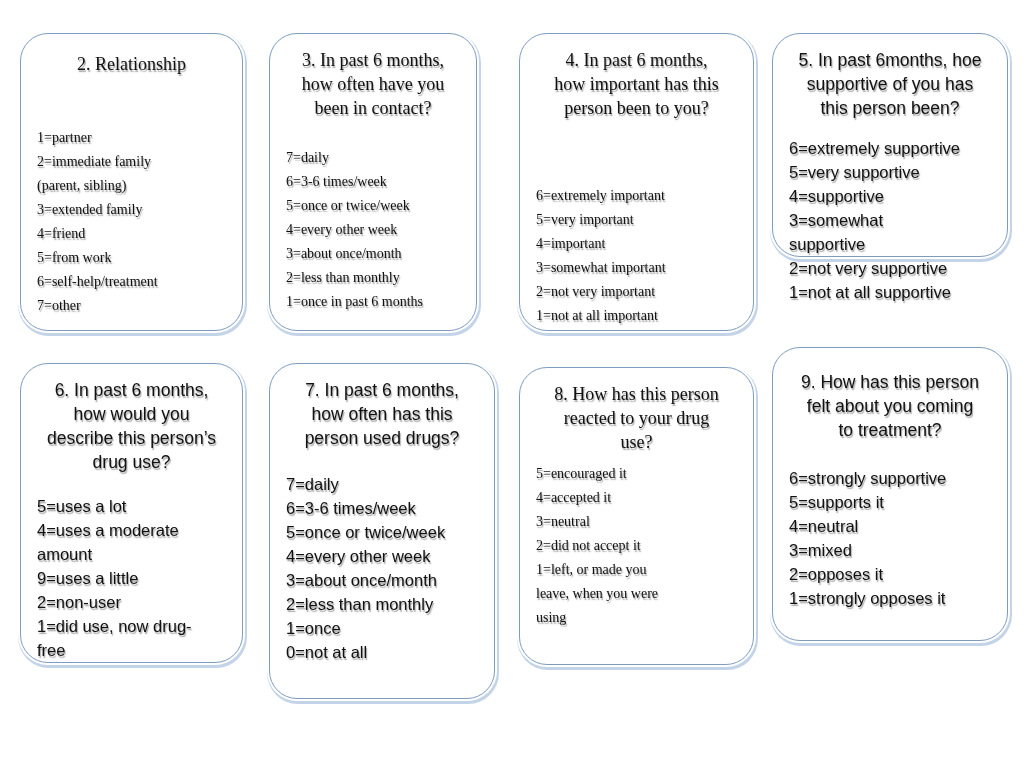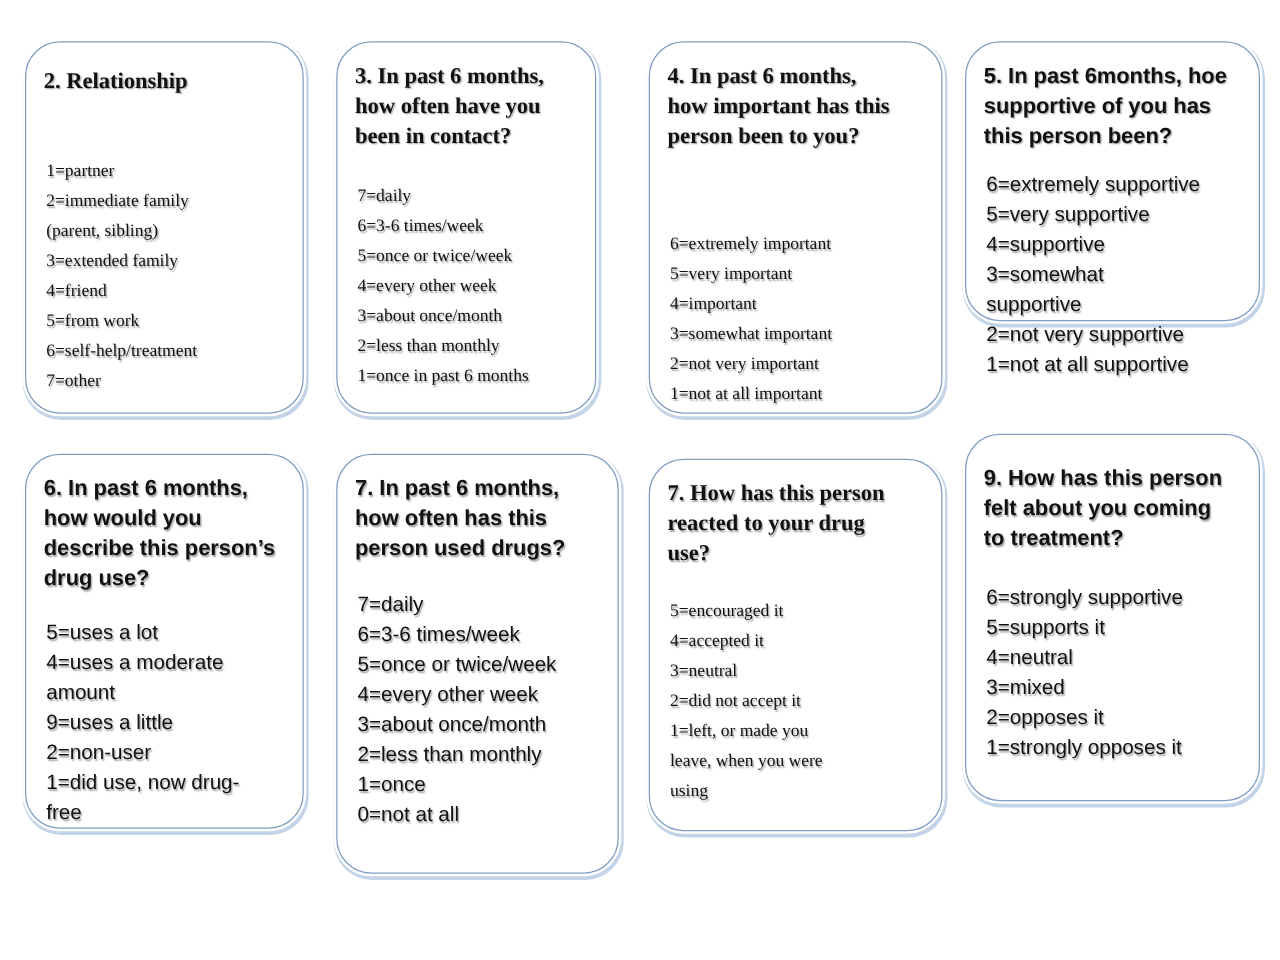--- a/index.html
+++ b/index.html
@@ -20,26 +20,25 @@
     position: absolute;
     box-sizing: border-box;
     background: #ffffff;
     border: 1.6px solid #7e9cc0;
     border-radius: 28px;
     box-shadow: 0 0 0 2px #ffffff, 1px 2px 0 3px #c3d4e8;
     padding: 14px 14px 10px 14px;
     color: #111111;
   }
   .card .title {
-    text-align: left;
+    text-align: center;
     white-space: pre-line;
     line-height: 24px;
     font-size: 18px;
     text-shadow: 1px 1.5px 1.2px rgba(90,90,90,0.55);
-    font-weight: bold;
   }
   .card .options {
     text-align: left;
     white-space: pre-line;
     line-height: 24px;
     font-size: 14px;
     padding-left: 2px;
     text-shadow: 1px 1.5px 1.2px rgba(90,90,90,0.55);
   }
   .serif { font-family: "Liberation Serif", serif; }
@@ -57,21 +56,21 @@
   .c7 { left: 519px; top: 367px; width: 235px; height: 298px; }
   .c8 { left: 772px; top: 347px; width: 236px; height: 294px; }
 
   
   .c1 .options { margin-top: 50px; }
   .c2 .options { margin-top: 26px; }
   .c3 .options { margin-top: 64px; }
   .c4 .options { margin-top: 16px; }
   .c5 .options { margin-top: 20px; }
   .c6 .options { margin-top: 22px; }
-  .c7 .options { margin-top: 24px; }
+  .c7 .options { margin-top: 8px; }
   .c8 .options { margin-top: 24px; }
   .c8 .title   { margin-top: 8px; }
   .c1 .title   { margin-top: 4px; }
 </style>
 </head>
 <body>
 
 <div class="slide">
 
   <div class="card serif c1">
@@ -146,21 +145,21 @@
 6=3-6 times/week
 5=once or twice/week
 4=every other week
 3=about once/month
 2=less than monthly
 1=once
 0=not at all</div>
   </div>
 
   <div class="card serif c7">
-    <div class="title">7. How has this person
+    <div class="title">8. How has this person
 reacted to your drug
 use?</div>
     <div class="options">5=encouraged it
 4=accepted it
 3=neutral
 2=did not accept it
 1=left, or made you
 leave, when you were
 using</div>
   </div>

